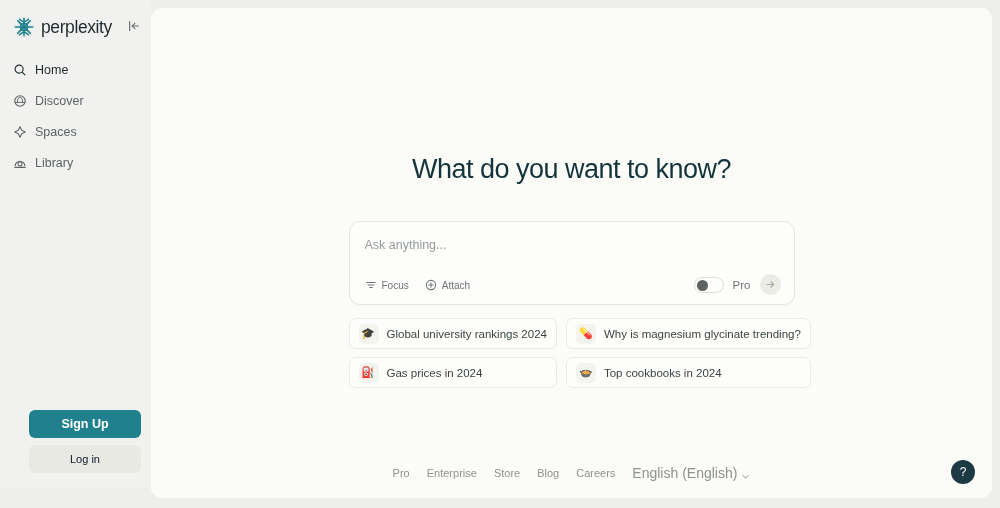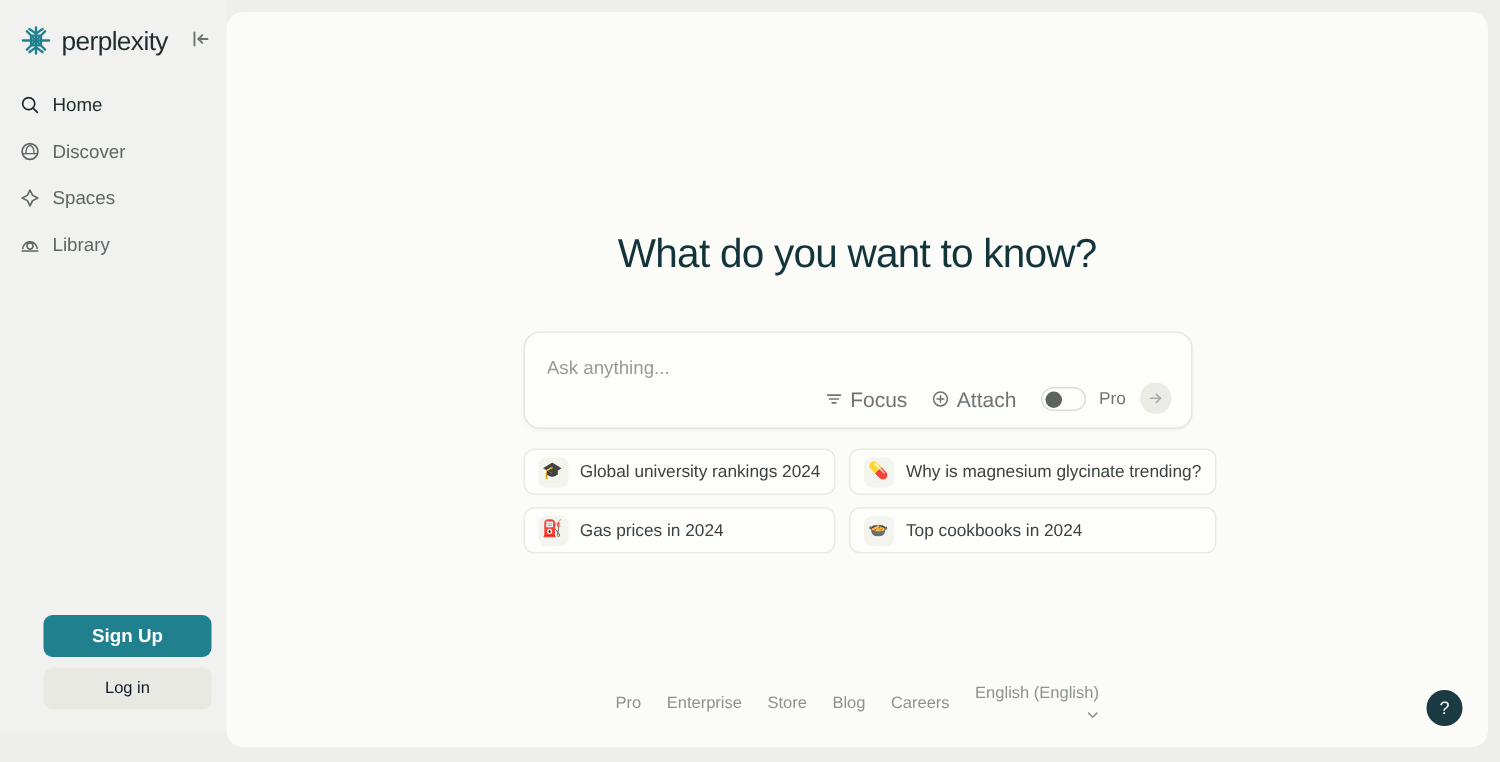--- a/index.html
+++ b/index.html
@@ -180,21 +180,21 @@
 
   .composer {
     width: 446px;
     margin-top: 36px;
     background: #fdfdfb;
     border: 1px solid #e7e7e2;
     border-radius: 11px;
     box-shadow: 0 1px 2px rgba(0,0,0,0.03);
     padding: 13px 13px 9px 15px;
     display: flex;
-    flex-direction: row;
+    flex-direction: column;
   }
   .composer-input {
     border: none;
     outline: none;
     background: transparent;
     font-size: 12.5px;
     font-family: "Liberation Sans", sans-serif;
     color: #2b3533;
     height: 19px;
     width: 100%;
@@ -202,23 +202,23 @@
   }
   .composer-input::placeholder { color: #969c9a; }
 
   .composer-bar {
     display: flex;
     align-items: center;
     margin-top: 20px;
   }
   .tool-btn {
     display: flex;
-    align-items: center;
+    align-items: flex-end;
     gap: 5px;
-    font-size: 14px;
+    font-size: 10px;
     color: #6e7573;
     cursor: pointer;
     margin-right: 16px;
   }
   .tool-btn svg { width: 12px; height: 12px; display: block; }
 
   .bar-right {
     margin-left: auto;
     display: flex;
     align-items: center;
@@ -304,24 +304,23 @@
   .footer a {
     font-size: 11px;
     color: #8d9391;
     text-decoration: none;
     cursor: pointer;
   }
   .lang-select {
     display: flex;
     align-items: flex-end;
     gap: 4px;
-    font-size: 11px;
+    font-size: 14px;
     color: #8d9391;
     cursor: pointer;
-    flex-direction: column;
   }
   .lang-select svg { width: 9px; height: 9px; display: block; }
 
   .help-btn {
     position: absolute;
     right: 17px;
     bottom: 14px;
     width: 24px; height: 24px;
     border-radius: 50%;
     background: #1b3a43;

